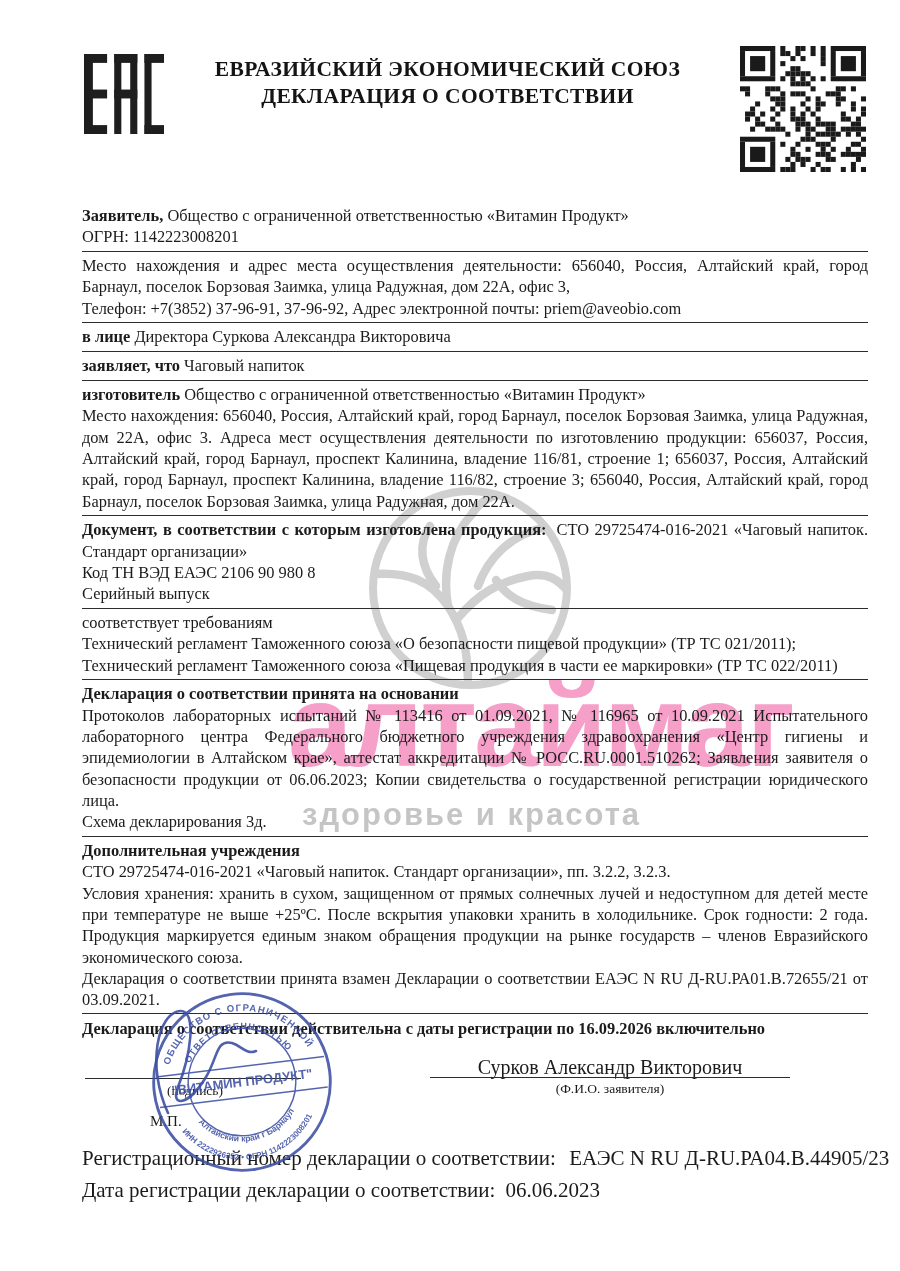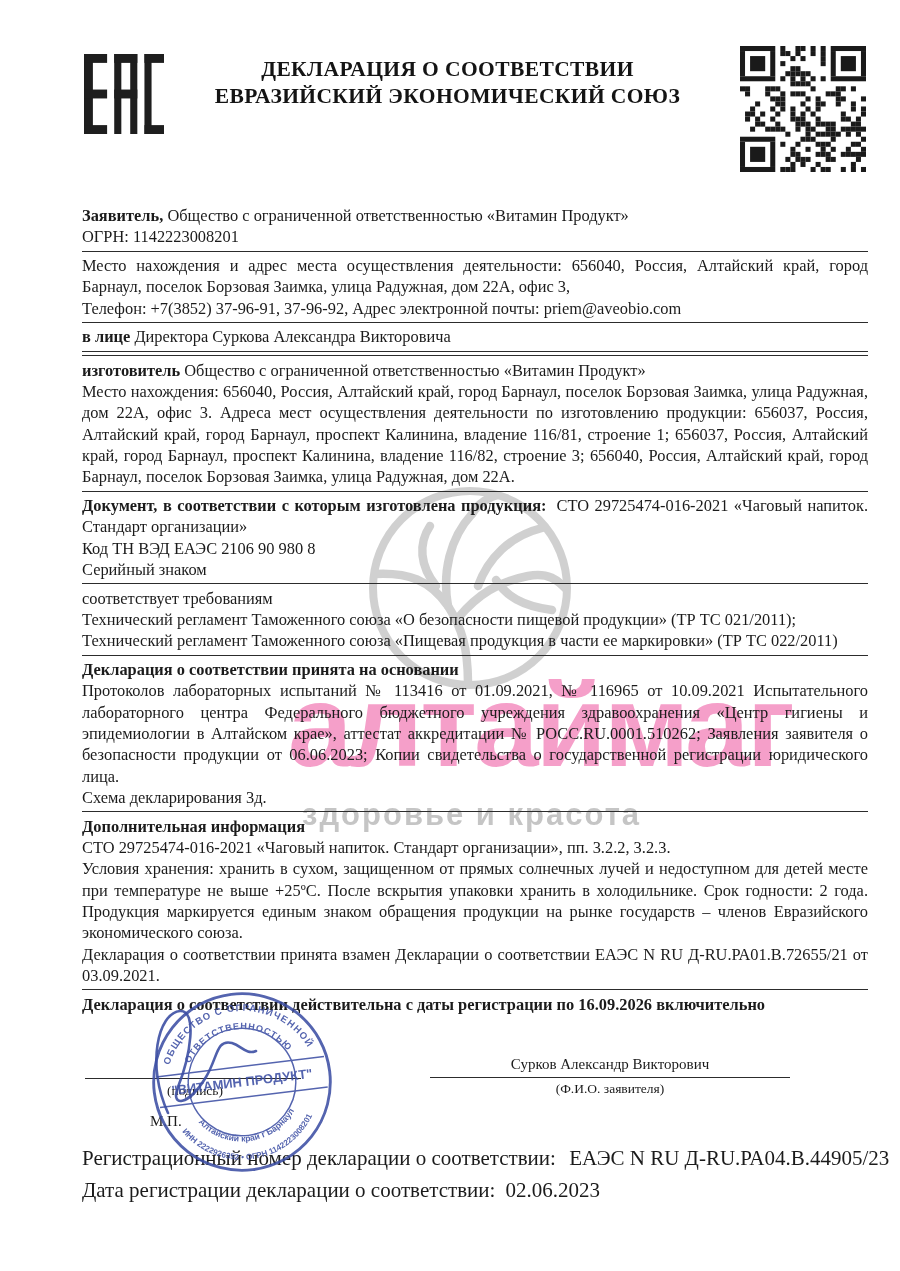--- a/index.html
+++ b/index.html
@@ -23,21 +23,21 @@
            font-size:16.4px;line-height:21.3px;}
   .content p{margin:0;text-align:justify;}
   .b{font-weight:bold;}
   .rule{border-top:1.5px solid #2c2c2c;margin:3px 0 3.5px 0;height:0;}
   .gap12{margin-top:12px;}
   .nj{text-align:center;}
   .val{margin-left:10px;}
   
   .sig-line{position:absolute;border-top:1.5px solid #2c2c2c;height:0;z-index:1;}
   .sig-cap{position:absolute;font-size:13.5px;text-align:center;z-index:1;}
-  .sig-name{position:absolute;font-size:15px;text-align:center;z-index:1;}
+  .sig-name{position:absolute;font-size:20px;text-align:center;z-index:1;}
   .mp{position:absolute;font-size:15px;z-index:1;}
   .reg{position:absolute;left:82px;font-weight:normal;font-size:21px;z-index:1;}
   .stamp{position:absolute;left:146px;top:986px;width:192px;height:192px;z-index:3;
          transform:rotate(-7deg);opacity:.88;}
   .autograph{position:absolute;left:138px;top:995px;width:130px;height:135px;z-index:4;opacity:.9;}
 </style>
 </head>
 <body>
 
 <div class="page">
@@ -73,22 +73,22 @@
       <rect x="34" y="0" width="8" height="90"></rect>
         <rect x="52" y="0" width="8" height="90"></rect>
       <rect x="34" y="0" width="26" height="10"></rect>
         <rect x="34" y="40" width="26" height="10"></rect>
       <rect x="68" y="0" width="8" height="90"></rect>
         <rect x="68" y="0" width="22" height="10"></rect>
       <rect x="68" y="80" width="22" height="10"></rect>
     </g>
   </svg>
   <div class="doc-title">
+    <div>ЕВРАЗИЙСКИЙ ЭКОНОМИЧЕСКИЙ СОЮЗ</div>
     <div>ДЕКЛАРАЦИЯ О СООТВЕТСТВИИ</div>
-    <div>ЕВРАЗИЙСКИЙ ЭКОНОМИЧЕСКИЙ СОЮЗ</div>
   </div>
   <svg class="qr" id="qr-svg" viewBox="0 0 125 125">
     <g id="qr-modules" fill="#1a1a1a">
         <rect x="0" y="0" width="35" height="5"></rect>
         <rect x="0" y="30" width="35" height="5"></rect>
         <rect x="0" y="5" width="5" height="25"></rect>
         <rect x="30" y="5" width="5" height="25"></rect>
         <rect x="10" y="10" width="15" height="15"></rect>
         <rect x="90" y="0" width="35" height="5"></rect>
         <rect x="90" y="30" width="35" height="5"></rect>
@@ -284,42 +284,43 @@
     <p><span class="b">Заявитель,</span> <span>Общество с ограниченной ответственностью «Витамин Продукт»</span></p>
     <p class="nj">ОГРН: 1142223008201</p>
     <div class="rule"></div>
     <p>Место нахождения и адрес места осуществления деятельности: 656040, Россия, Алтайский край, город Барнаул, поселок Борзовая Заимка, улица Радужная, дом 22А, офис 3,</p>
     <p class="nj">Телефон: +7(3852) 37-96-91, 37-96-92, Адрес электронной почты: priem@aveobio.com</p>
     <div class="rule"></div>
 
     <p class="nj"><span class="b">в лице</span> <span>Директора Суркова Александра Викторовича</span></p>
     <div class="rule"></div>
 
+    <p class="nj"><span class="b">заявляет, что</span> <span>Чаговый напиток</span></p>
     <div class="rule"></div>
 
     <p><span class="b">изготовитель</span> <span>Общество с ограниченной ответственностью «Витамин Продукт»</span></p>
     <p>Место нахождения: 656040, Россия, Алтайский край, город Барнаул, поселок Борзовая Заимка, улица Радужная, дом 22А, офис 3. Адреса мест осуществления деятельности по изготовлению продукции: 656037, Россия, Алтайский край, город Барнаул, проспект Калинина, владение 116/81, строение 1; 656037, Россия, Алтайский край, город Барнаул, проспект Калинина, владение 116/82, строение 3; 656040, Россия, Алтайский край, город Барнаул, поселок Борзовая Заимка, улица Радужная, дом 22А.</p>
     <div class="rule"></div>
 
     <p><span class="b">Документ, в соответствии с которым изготовлена продукция:</span><span class="val">СТО 29725474-016-2021 «Чаговый напиток. Стандарт организации»</span></p>
     <p class="nj gap12">Код ТН ВЭД ЕАЭС 2106 90 980 8</p>
-    <p class="nj">Серийный знаком</p>
+    <p class="nj">Серийный выпуск</p>
     <div class="rule"></div>
 
     <p class="nj">соответствует требованиям</p>
     <p>Технический регламент Таможенного союза «О безопасности пищевой продукции» (ТР ТС 021/2011);</p>
     <p>Технический регламент Таможенного союза «Пищевая продукция в части ее маркировки» (ТР ТС 022/2011)</p>
     <div class="rule"></div>
 
     <p class="b nj">Декларация о соответствии принята на основании</p>
     <p>Протоколов лабораторных испытаний № 113416 от 01.09.2021, № 116965 от 10.09.2021 Испытательного лабораторного центра Федерального бюджетного учреждения здравоохранения «Центр гигиены и эпидемиологии в Алтайском крае», аттестат аккредитации № РОСС.RU.0001.510262; Заявления заявителя о безопасности продукции от 06.06.2023; Копии свидетельства о государственной регистрации юридического лица.</p>
     <p class="nj">Схема декларирования 3д.</p>
     <div class="rule"></div>
 
-    <p class="b nj">Дополнительная информация</p>
+    <p class="b nj">Дополнительная учреждения</p>
     <p class="nj">СТО 29725474-016-2021 «Чаговый напиток. Стандарт организации», пп. 3.2.2, 3.2.3.</p>
     <p>Условия хранения: хранить в сухом, защищенном от прямых солнечных лучей и недоступном для детей месте при температуре не выше +25ºС. После вскрытия упаковки хранить в холодильнике. Срок годности: 2 года. Продукция маркируется единым знаком обращения продукции на рынке государств – членов Евразийского экономического союза.</p>
     <p class="gap12">Декларация о соответствии принята взамен Декларации о соответствии ЕАЭС N RU Д-RU.РА01.В.72655/21 от 03.09.2021.</p>
     <div class="rule"></div>
 
     <p class="b nj">Декларация о соответствии действительна с даты регистрации по 16.09.2026 включительно</p>
   </div>
 
   <div class="sig-line" style="left:85px;top:1078px;width:216px;"></div>
   <div class="sig-cap" style="left:110px;top:1083px;width:170px;">(подпись)</div>
@@ -354,15 +355,15 @@
   <svg class="autograph" viewBox="0 0 130 135">
     <path d="M 30 118 C 8 70 20 18 42 16 C 60 15 52 62 40 92 C 32 112 50 112 68 82 C 80 62 78 44 94 48 C 104 51 108 60 118 56" fill="none" stroke="#3d4fa4" stroke-width="2.6" stroke-linecap="round"></path>
   </svg>
 
   <div class="reg" style="top:1146px;">
     <span>Регистрационный номер декларации о соответствии:</span>
     <span style="margin-left:8px;">ЕАЭС N RU Д-RU.РА04.В.44905/23</span>
   </div>
   <div class="reg" style="top:1178px;">
     <span>Дата регистрации декларации о соответствии:</span>
-    <span style="margin-left:5px;">02.06.2023</span>
+    <span style="margin-left:5px;">06.06.2023</span>
   </div>
 </div>
 
 </body></html>

